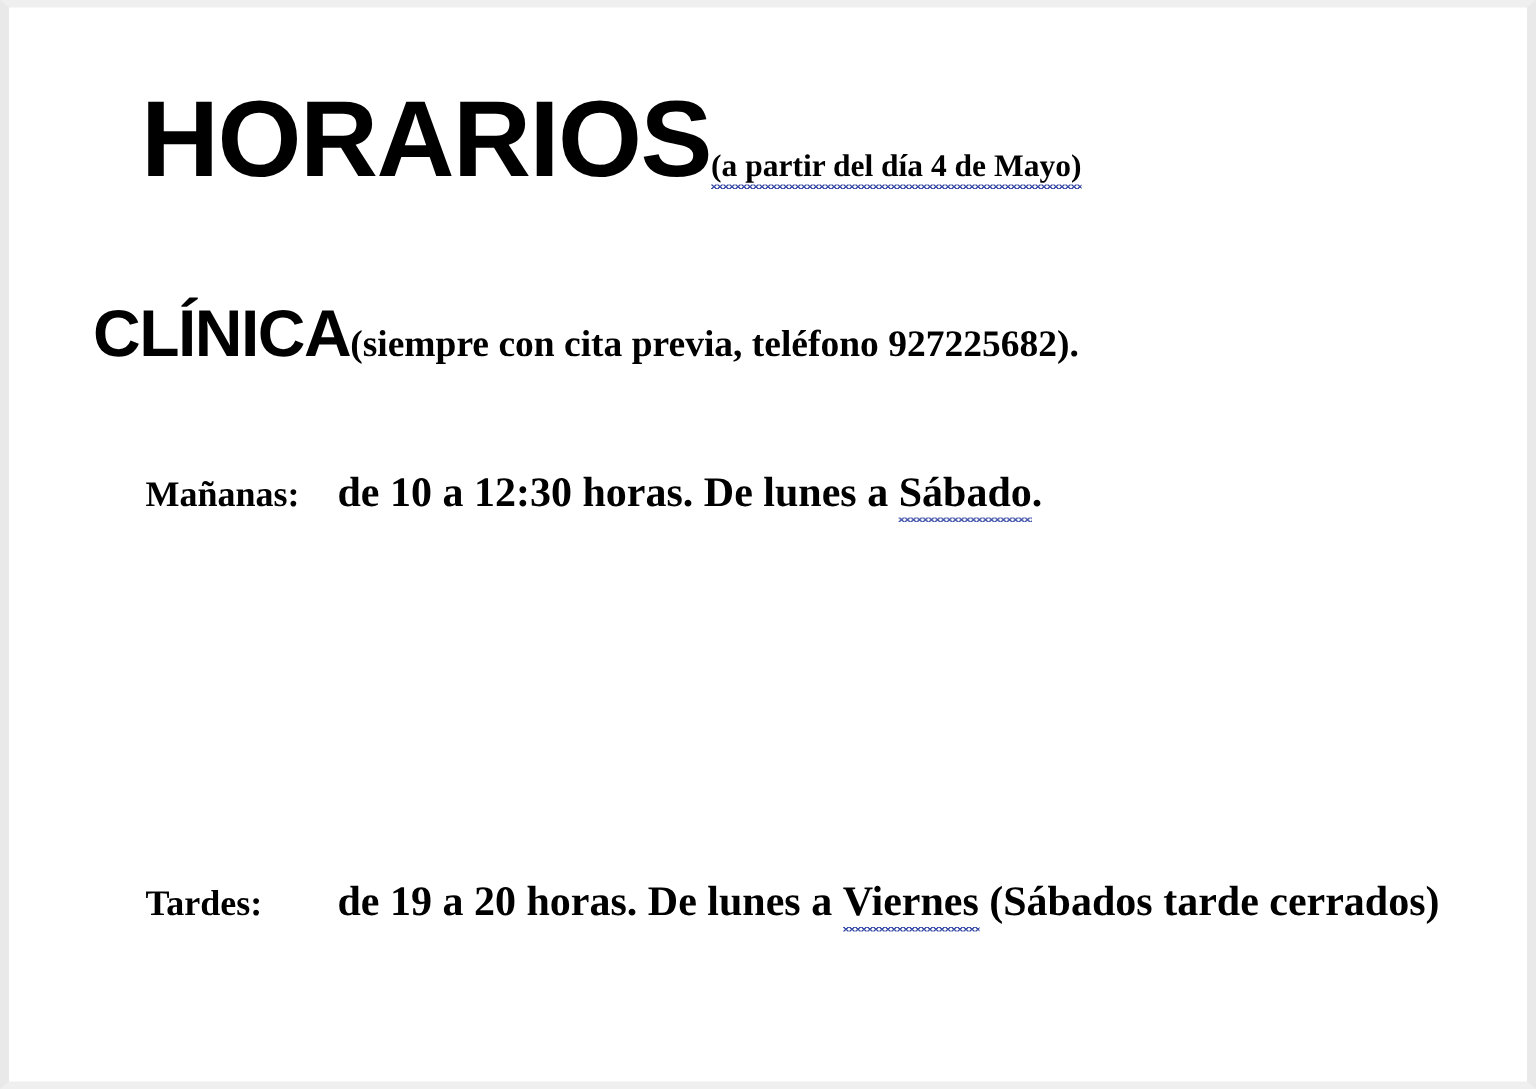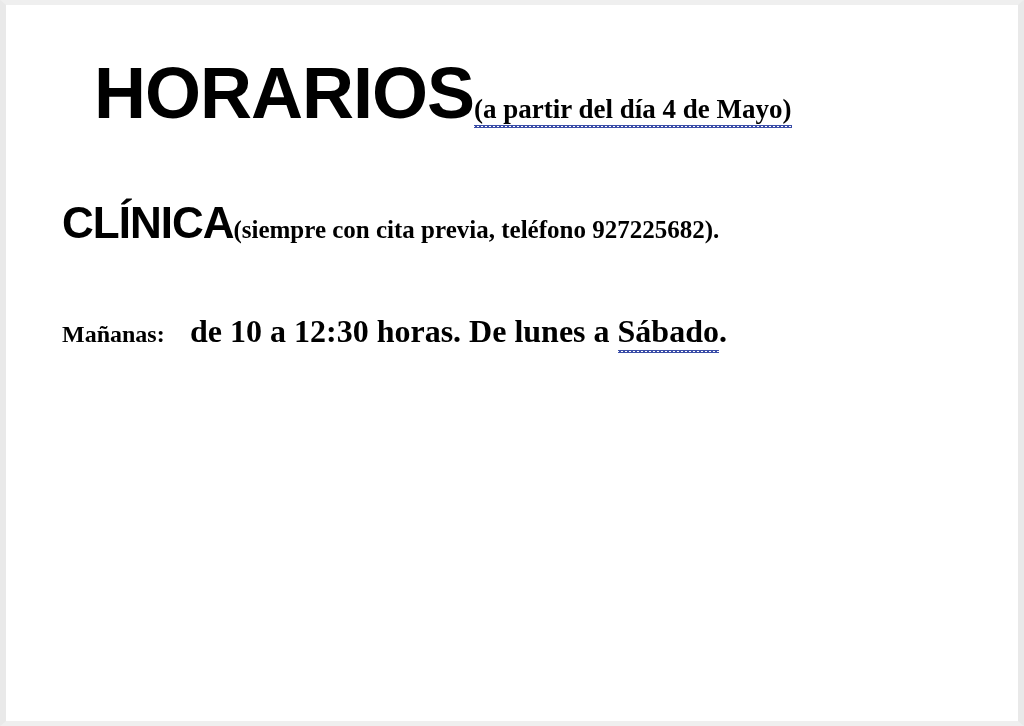--- a/index.html
+++ b/index.html
@@ -41,21 +41,21 @@
   .big-title {
     font-family: "Liberation Sans", sans-serif;
     font-weight: bold;
     font-size: 72px;
     letter-spacing: -1px;
     line-height: 1;
   }
   .sub-note {
     font-family: "Liberation Serif", serif;
     font-weight: bold;
-    font-size: 27px;
+    font-size: 21px;
     vertical-align: baseline;
   }
   .section-title {
     font-family: "Liberation Sans", sans-serif;
     font-weight: bold;
     font-size: 44px;
     letter-spacing: -1px;
     line-height: 1;
   }
   .section-note {
@@ -66,21 +66,21 @@
   }
 
   .sched-label {
     font-family: "Liberation Serif", serif;
     font-weight: bold;
     font-size: 24px;
   }
   .sched-text {
     font-family: "Liberation Serif", serif;
     font-weight: bold;
-    font-size: 32px;
+    font-size: 28px;
   }
 
   
   .squiggle {
     position: relative;
     display: inline-block;
   }
   .squiggle::after {
     content: "";
     position: absolute;
@@ -96,21 +96,21 @@
   }
 
   .hdr-row { left: 88px; top: 52px; }
   .clinica-row { left: 56px; top: 196px; }
   .clinica-m { left: 56px; top: 308px; }
   .clinica-t { left: 56px; top: 354px; }
   .tienda-row { left: 56px; top: 418px; }
   .tienda-m { left: 56px; top: 535px; }
   .tienda-t { left: 56px; top: 581px; }
 
-  .col-label { display: inline-block; width: 128px; }
+  .col-label { display: inline-block; width: 128px; margin-left: 35px; }
 </style>
 </head>
 <body>
 
 <div class="page">
   <div class="content">
 
     <div class="row hdr-row">
       <span class="big-title">HORARIOS</span><span class="sub-note squiggle">(a partir del día 4 de Mayo)</span>
     </div>
@@ -119,15 +119,18 @@
       <span class="section-title">CLÍNICA</span><span class="section-note">(siempre con cita previa, teléfono 927225682).</span>
     </div>
 
     <div class="row clinica-m">
       <span class="sched-label col-label">Mañanas:</span><span class="sched-text">de 10 a 12:30 horas. De lunes a </span><span class="sched-text squiggle">Sábado</span><span class="sched-text">.</span>
     </div>
 
 
 
 
+    <div class="row tienda-t">
+      <span class="sched-label col-label">Tardes:</span><span class="sched-text">de 19 a 20 horas. De lunes a </span><span class="sched-text squiggle">Viernes</span><span class="sched-text"> (Sábados tarde cerrados)</span>
+    </div>
 
   </div>
 </div>
 
 </body></html>

